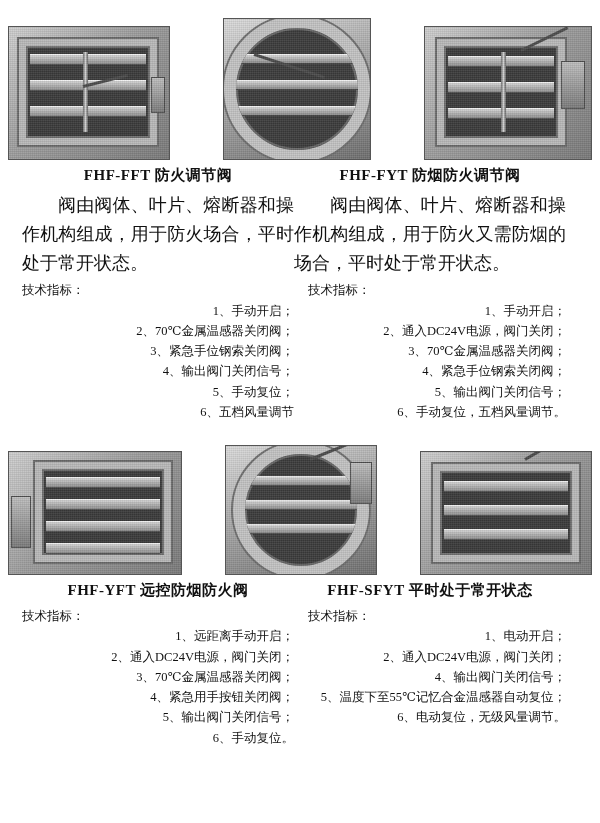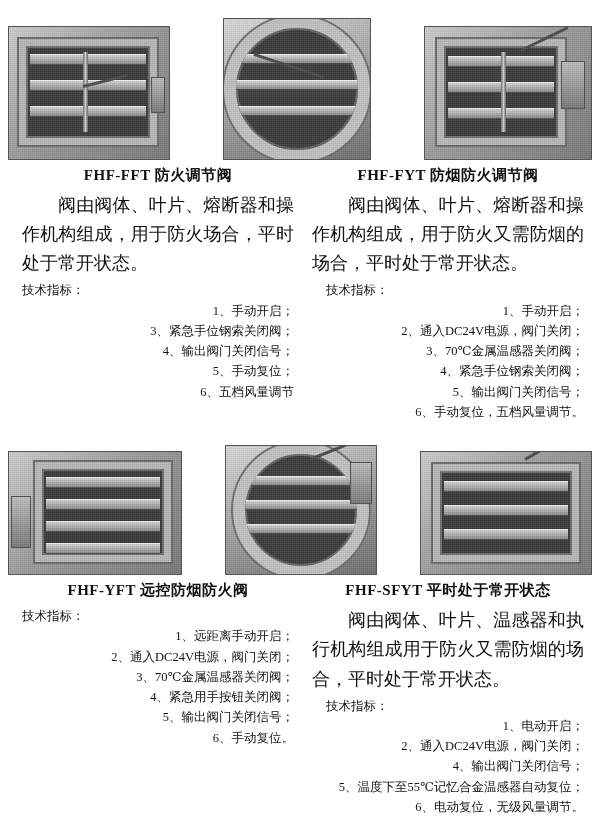--- a/index.html
+++ b/index.html
@@ -115,21 +115,20 @@
     position: absolute;
     background: #4a4a4a;
     transform-origin: left center;
   }
 
   
   .text-band {
     display: flex;
     padding: 0 14px 0 22px;
     box-sizing: border-box;
-    gap: 18px;
   }
   .col {
     width: 272px;
     box-sizing: border-box;
   }
   .col-title {
     font-size: 15px;
     font-weight: bold;
     text-align: center;
     letter-spacing: 0.5px;
@@ -207,20 +206,21 @@
   </div>
 
   <div class="text-band">
 
     <div class="col col-left">
       <div class="col-title">FHF-FFT 防火调节阀</div>
       <p class="para">阀由阀体、叶片、熔断器和操作机构组成，用于防火场合，平时处于常开状态。</p>
       <p class="spec-label">技术指标：</p>
       <ul class="spec-list">
         <li>1、手动开启；</li>
+        <li>2、70℃金属温感器关闭阀；</li>
         <li>3、紧急手位钢索关闭阀；</li>
         <li>4、输出阀门关闭信号；</li>
         <li>5、手动复位；</li>
         <li>6、五档风量调节</li>
       </ul>
     </div>
 
     <div class="col col-right">
       <div class="col-title">FHF-FYT 防烟防火调节阀</div>
       <p class="para">阀由阀体、叶片、熔断器和操作机构组成，用于防火又需防烟的场合，平时处于常开状态。</p>
@@ -280,21 +280,20 @@
         <li>2、通入DC24V电源，阀门关闭；</li>
         <li>3、70℃金属温感器关闭阀；</li>
         <li>4、紧急用手按钮关闭阀；</li>
         <li>5、输出阀门关闭信号；</li>
         <li>6、手动复位。</li>
       </ul>
     </div>
 
     <div class="col col-right">
       <div class="col-title">FHF-SFYT 平时处于常开状态</div>
-      <p class="para">阀由阀体、叶片、温感器和执行机构组成用于防火又需防烟的场合，平时处于常开状态。</p>
       <p class="spec-label">技术指标：</p>
       <ul class="spec-list">
         <li>1、电动开启；</li>
         <li>2、通入DC24V电源，阀门关闭；</li>
         <li>4、输出阀门关闭信号；</li>
         <li>5、温度下至55℃记忆合金温感器自动复位；</li>
         <li>6、电动复位，无级风量调节。</li>
       </ul>
     </div>
   </div>

